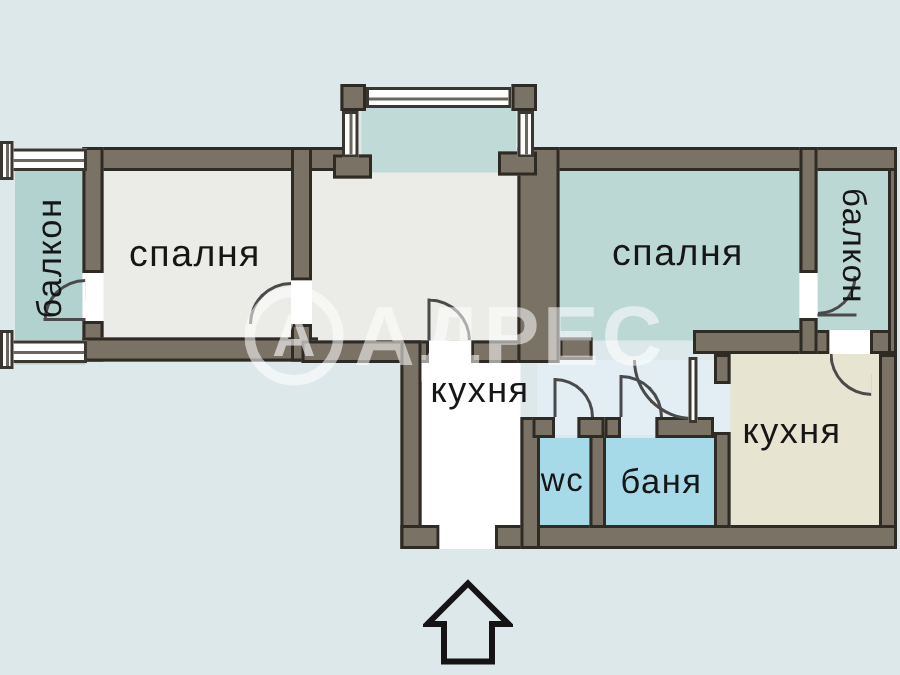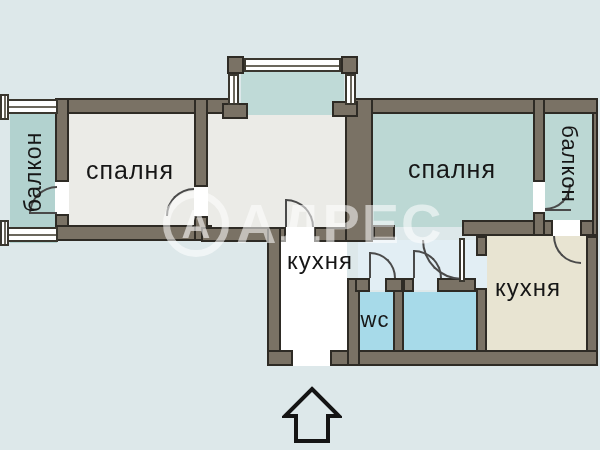--- a/index.html
+++ b/index.html
@@ -150,20 +150,21 @@
   <div class="leaf" style="left:413px; top:250px; width:2px; height:28px;"></div>
 
   <div class="arc arc-bl" style="left:553px; top:236px; width:28px; height:28px;"></div>
 
   <div class="room-label vert-ccw" style="left:33px;  top:172px; font-size:23px;">балкон</div>
   <div class="room-label" style="left:130px; top:170px; font-size:25px;">спалня</div>
   <div class="room-label" style="left:452px; top:169px; font-size:25px;">спалня</div>
   <div class="room-label vert-cw" style="left:569px; top:164px; font-size:22px;">балкон</div>
   <div class="room-label" style="left:320px; top:261px; font-size:24px;">кухня</div>
   <div class="room-label" style="left:375px; top:320px; font-size:22px;">wc</div>
+  <div class="room-label" style="left:441px; top:321px; font-size:23px;">баня</div>
   <div class="room-label" style="left:528px; top:288px; font-size:24px;">кухня</div>
 
   <svg id="entrance-arrow" width="60" height="58" viewBox="0 0 60 58">
     <polygon points="30,3 57,30 46,30 46,55 14,55 14,30 3,30" fill="none" stroke="#141414" stroke-width="4" stroke-linejoin="miter"></polygon>
   </svg>
 
   <div id="watermark">
     <div id="wm-ring">А</div>
     <div id="wm-brand">АДРЕС</div>
   </div>

